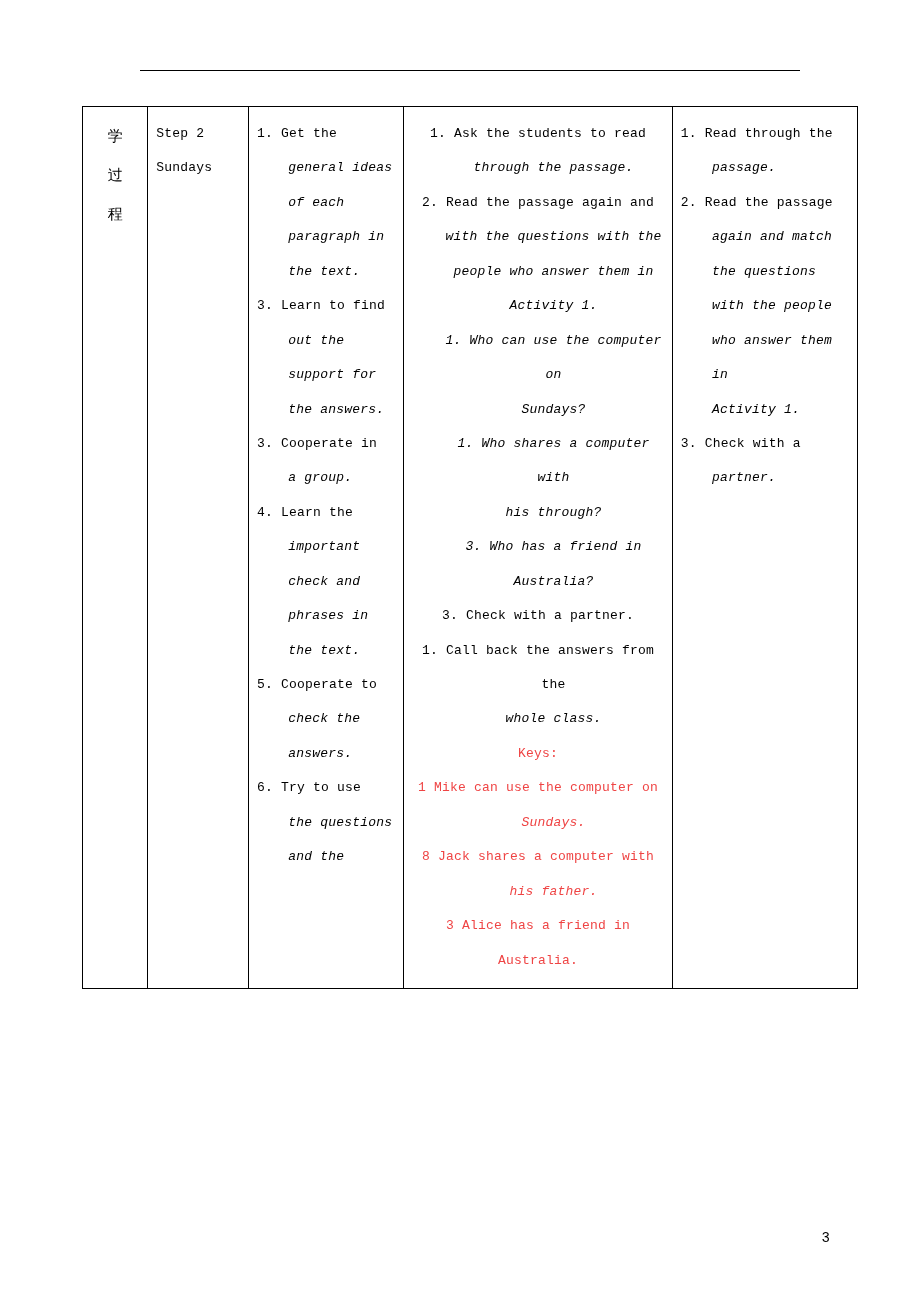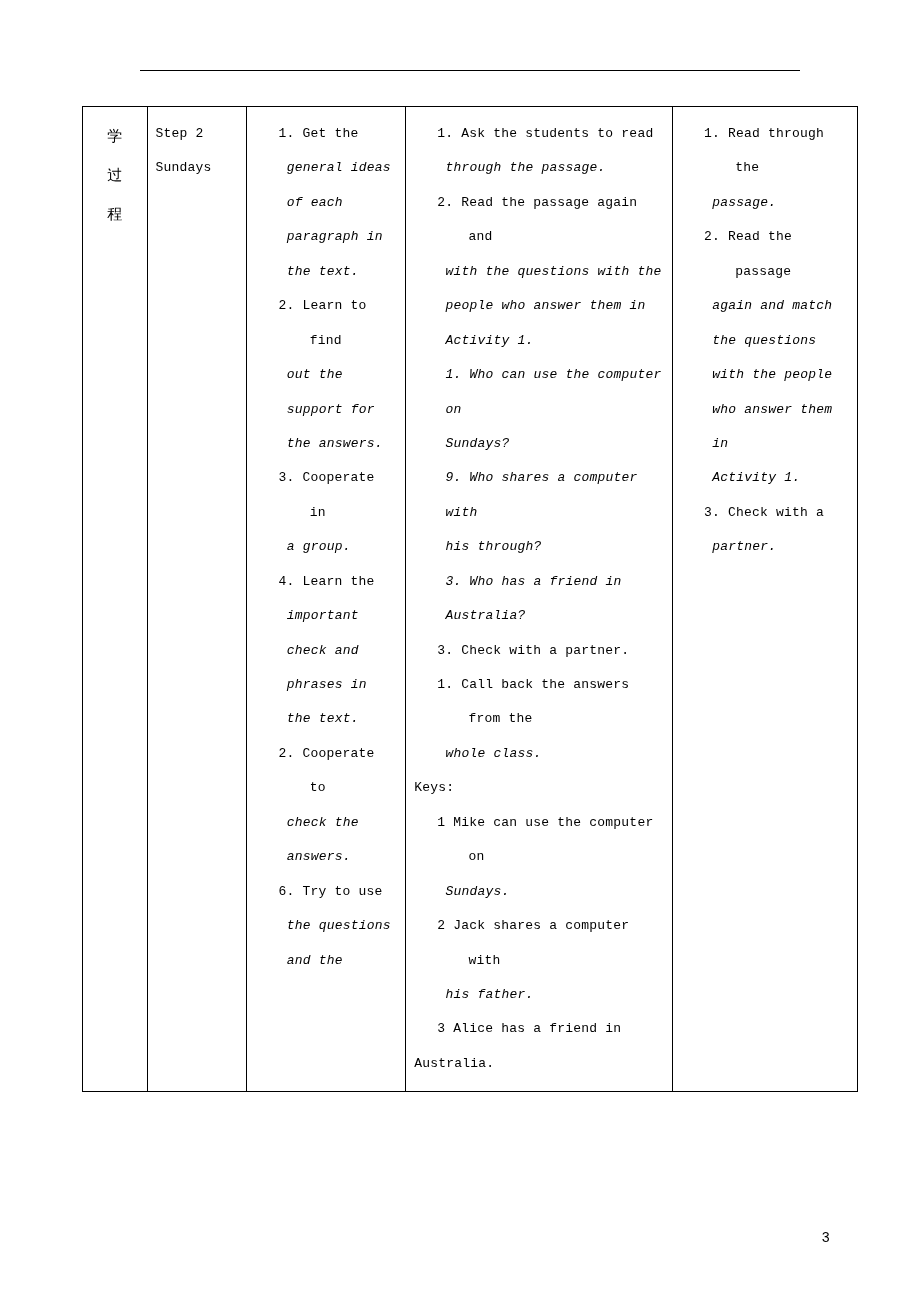--- a/index.html
+++ b/index.html
@@ -29,26 +29,26 @@
     width: 776px;
   }
   .tbl td {
     border: 1px solid #000;
     vertical-align: top;
     padding: 10px 8px 10px 8px;
   }
   .col-a { width: 56px; text-align: center; }
   .col-b { width: 90px; }
   .col-c { width: 146px; }
-  .col-d { width: 284px; }
+  .col-d { width: 284px; text-align: center; }
   .col-e { width: 183px; }
   .mono { font-family: "Courier New", monospace; font-size: 13px; line-height: 2.65; letter-spacing: 0.2px; }
-  .hang { padding-left: 2.4em; text-indent: -2.4em; margin-left: 23px; }
+  .hang { padding-left: 2.4em; text-indent: -2.4em; }
   .indent { padding-left: 2.4em; text-indent: 0; font-style: italic; }
-  .red { color: #000000; }
+  .red { color: #ef4444; }
   .vchar { display: block; }
   .vgap1 { height: 172px; }
   .vgap2 { height: 172px; }
   .pagenum {
     position: absolute;
     right: 90px;
     bottom: 46px;
     font-family: "Courier New", monospace;
     font-size: 14px;
   }
@@ -71,58 +71,58 @@
     <td class="col-b mono">
       <div>Step 2</div>
       <div>Sundays</div>
     </td>
     <td class="col-c mono">
       <div class="hang">1. Get the</div>
       <div class="indent">general ideas</div>
       <div class="indent">of each</div>
       <div class="indent">paragraph in</div>
       <div class="indent">the text.</div>
-      <div class="hang">2. Learn to find</div>
+      <div class="hang">3. Learn to find</div>
       <div class="indent">out the</div>
       <div class="indent">support for</div>
       <div class="indent">the answers.</div>
       <div class="hang">3. Cooperate in</div>
       <div class="indent">a group.</div>
       <div class="hang">4. Learn the</div>
       <div class="indent">important</div>
       <div class="indent">check and</div>
       <div class="indent">phrases in</div>
       <div class="indent">the text.</div>
-      <div class="hang">2. Cooperate to</div>
+      <div class="hang">5. Cooperate to</div>
       <div class="indent">check the</div>
       <div class="indent">answers.</div>
       <div class="hang">6. Try to use</div>
       <div class="indent">the questions</div>
       <div class="indent">and the</div>
     </td>
     <td class="col-d mono">
       <div class="hang">1. Ask the students to read</div>
       <div class="indent">through the passage.</div>
       <div class="hang">2. Read the passage again and</div>
       <div class="indent">with the questions with the</div>
       <div class="indent">people who answer them in</div>
       <div class="indent">Activity 1.</div>
       <div class="indent">1. Who can use the computer on</div>
       <div class="indent">Sundays?</div>
-      <div class="indent">9. Who shares a computer with</div>
+      <div class="indent">1. Who shares a computer with</div>
       <div class="indent">his through?</div>
       <div class="indent">3. Who has a friend in</div>
       <div class="indent">Australia?</div>
       <div class="hang">3. Check with a partner.</div>
       <div class="hang">1. Call back the answers from the</div>
       <div class="indent">whole class.</div>
       <div class="red">Keys:</div>
       <div class="red hang">1 Mike can use the computer on</div>
       <div class="red indent">Sundays.</div>
-      <div class="red hang">2 Jack shares a computer with</div>
+      <div class="red hang">8 Jack shares a computer with</div>
       <div class="red indent">his father.</div>
       <div class="red hang">3 Alice has a friend in</div>
       <div class="red">Australia.</div>
     </td>
     <td class="col-e mono">
       <div class="hang">1. Read through the</div>
       <div class="indent">passage.</div>
       <div class="hang">2. Read the passage</div>
       <div class="indent">again and match</div>
       <div class="indent">the questions</div>

